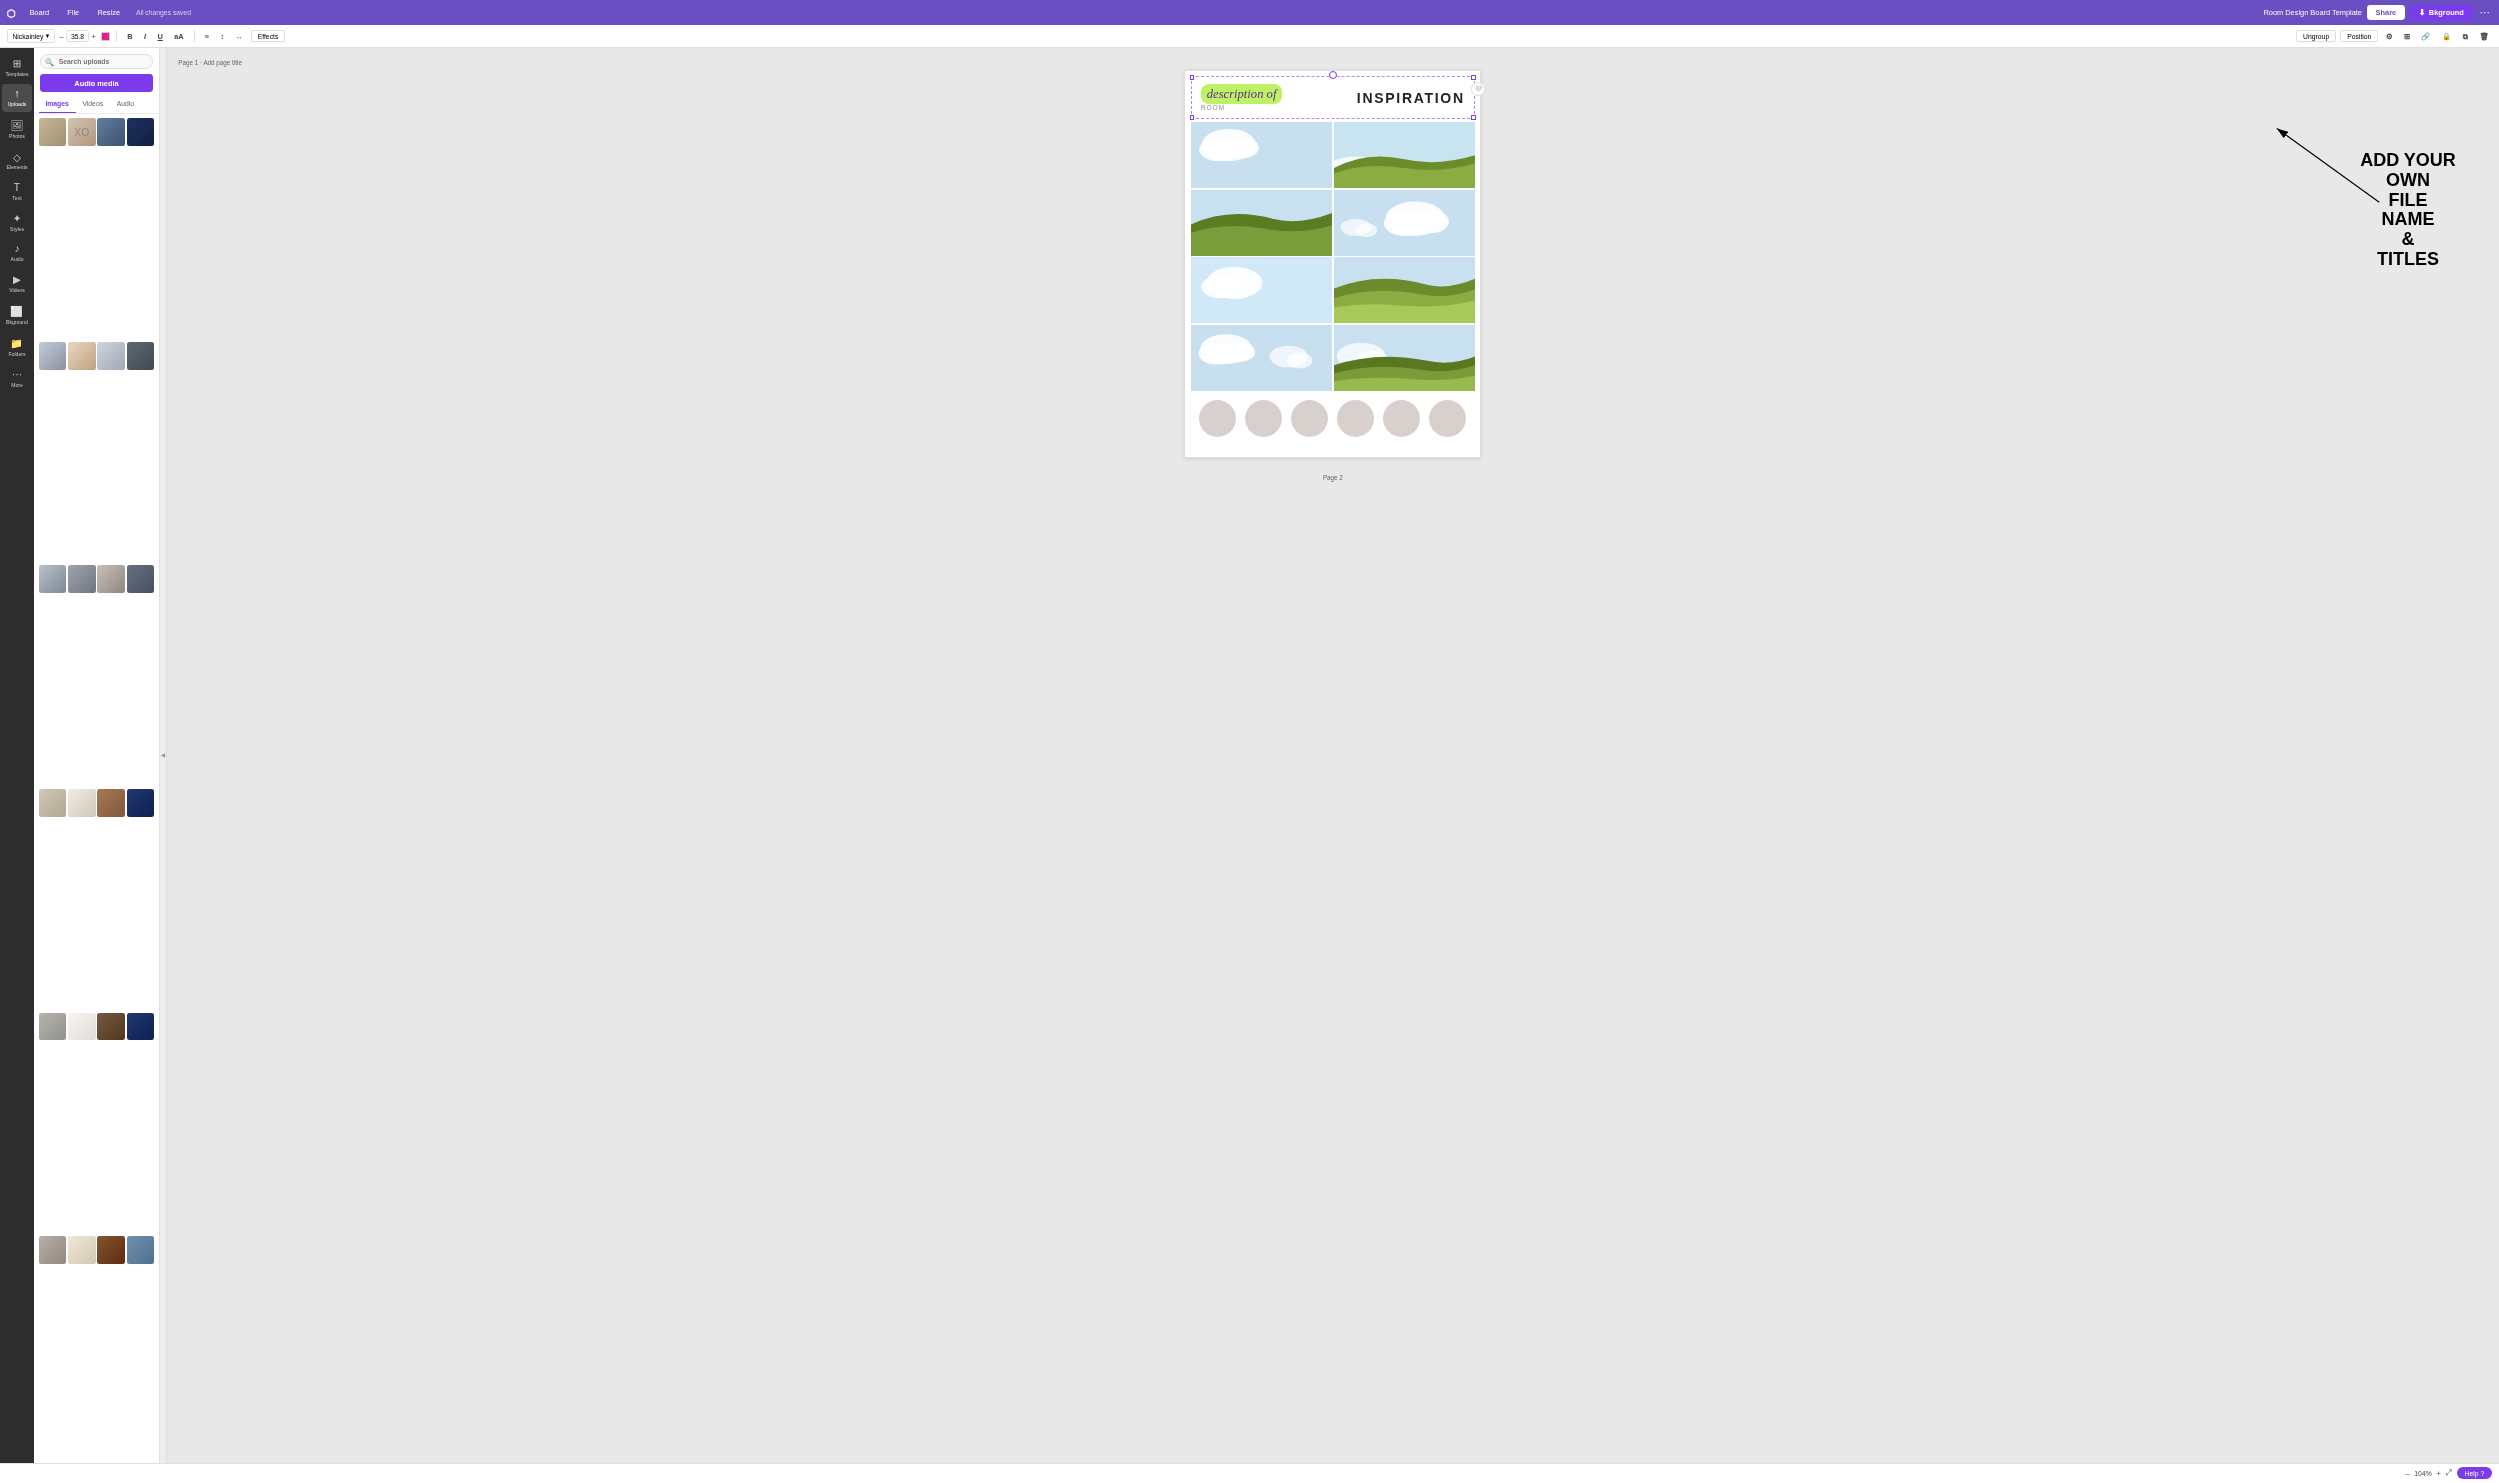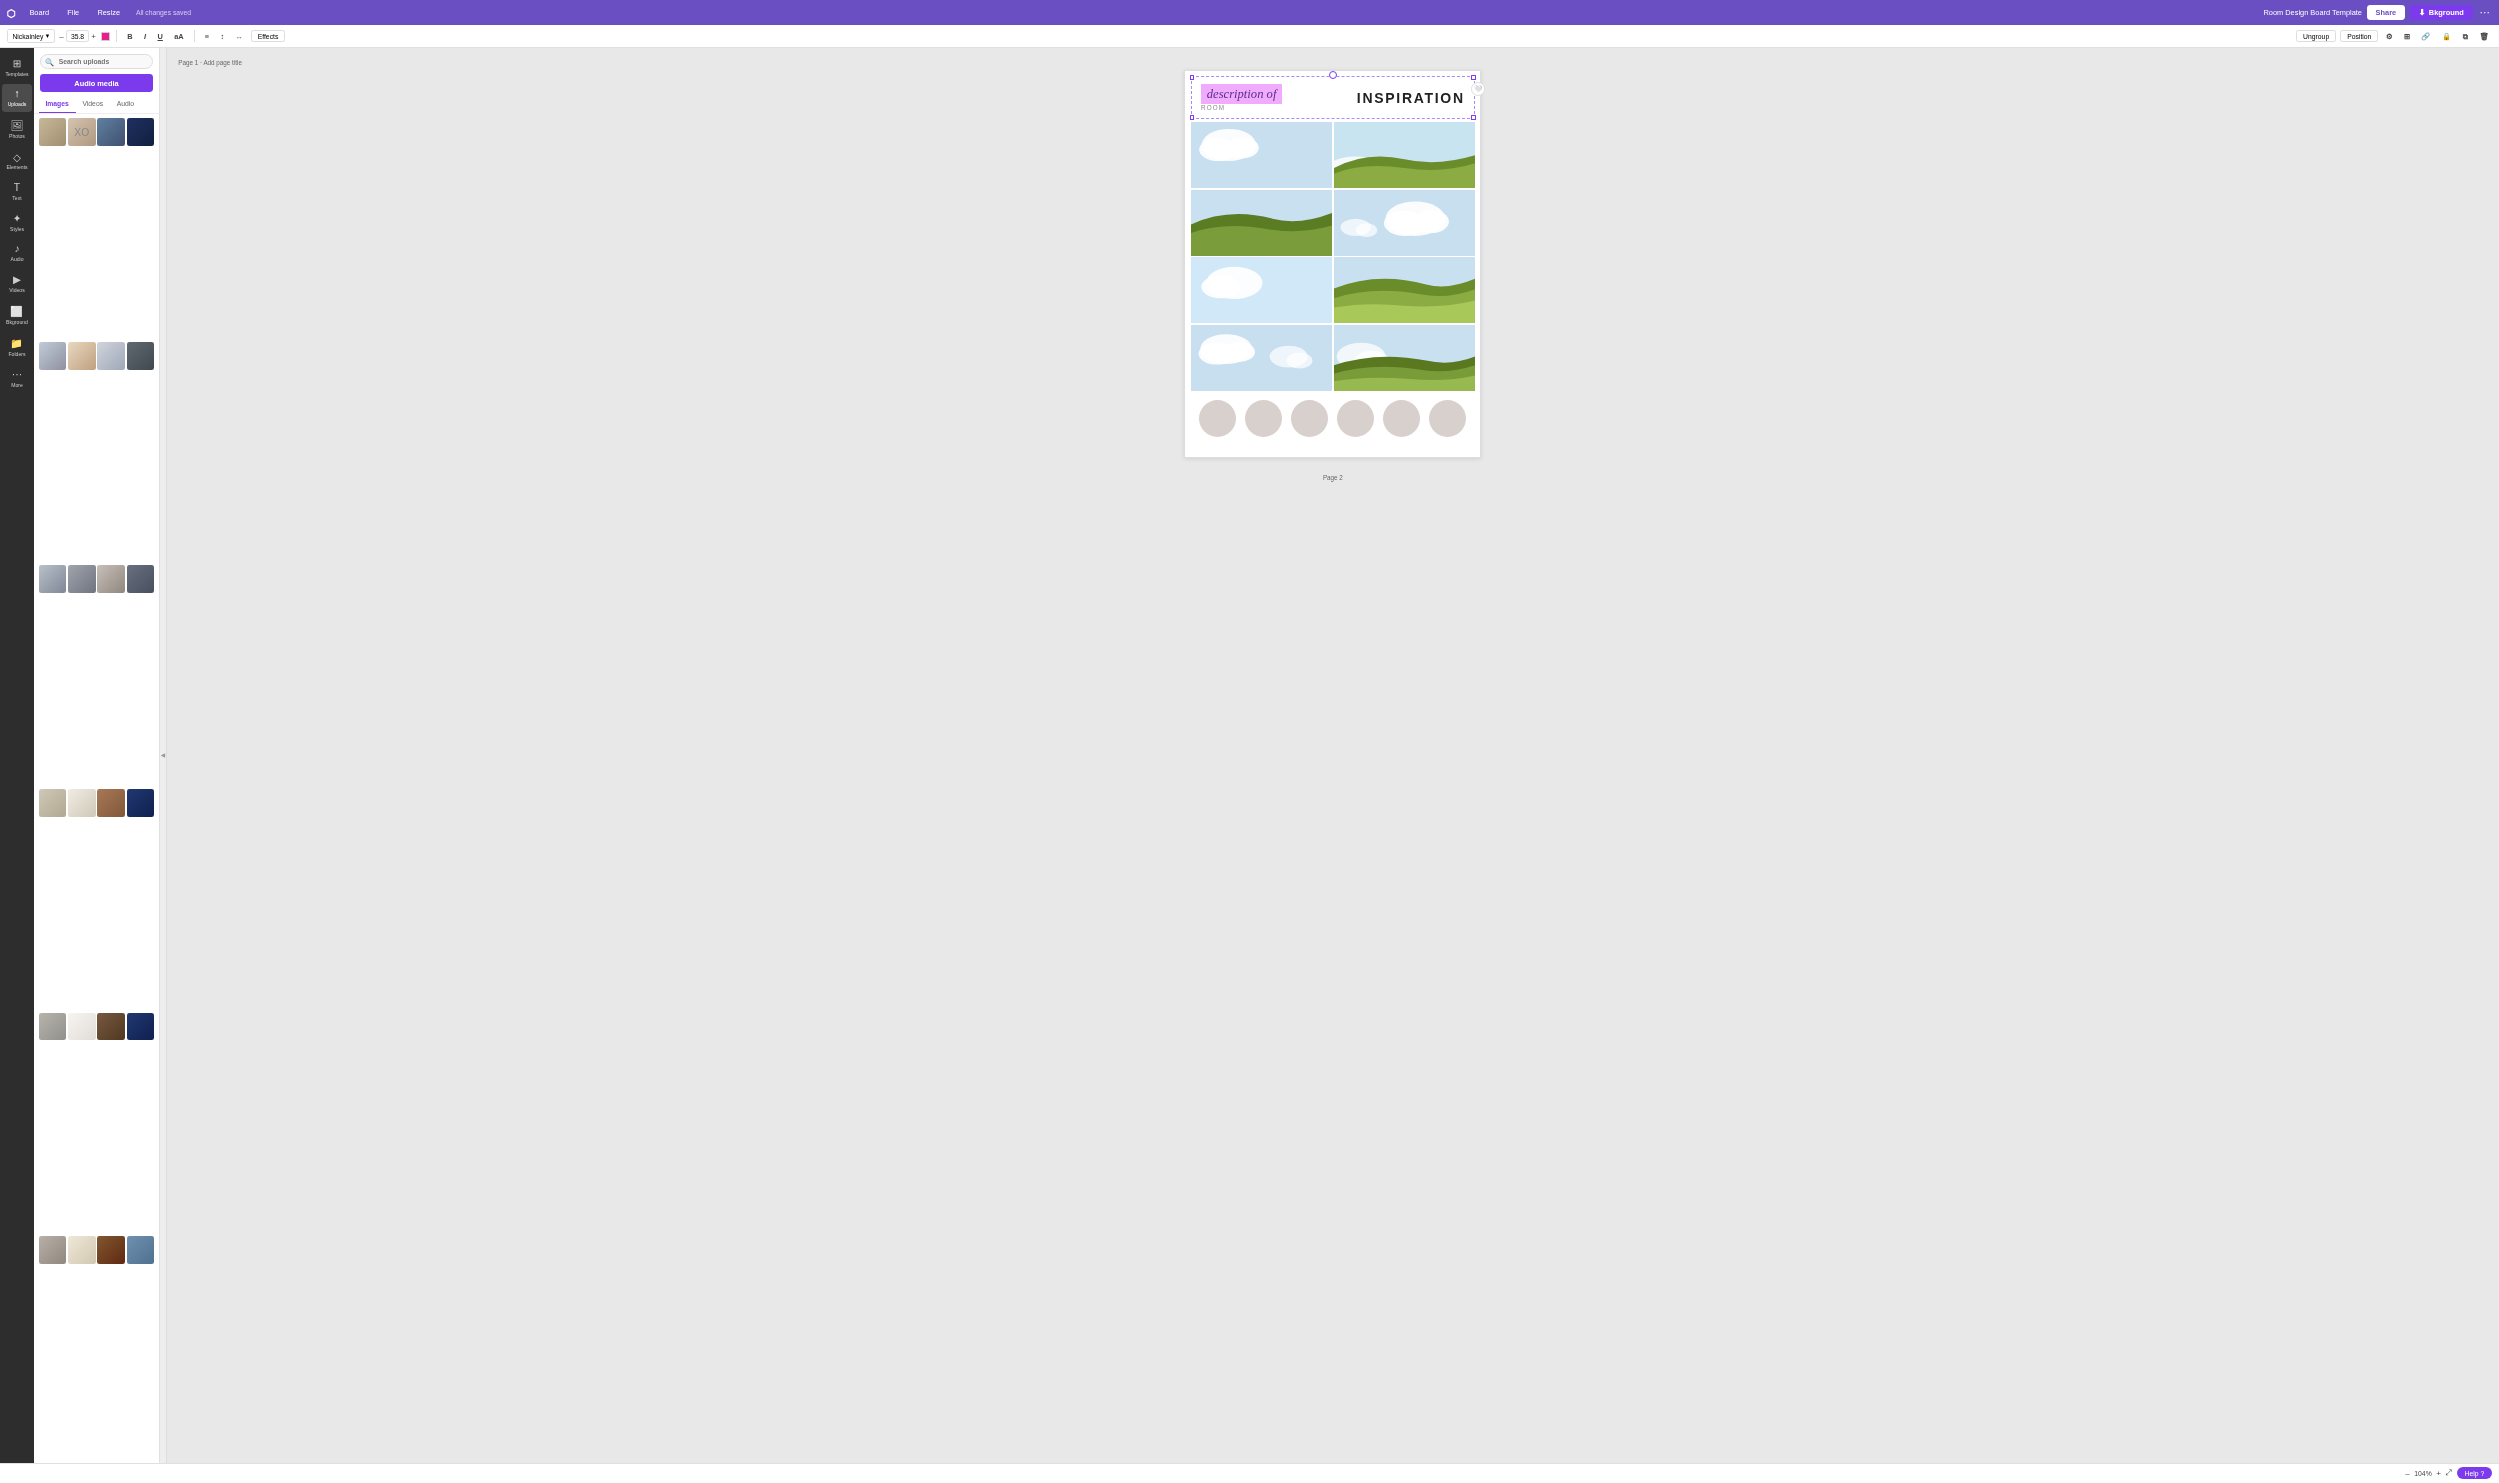--- a/index.html
+++ b/index.html
@@ -164,22 +164,23 @@
       border: 1.1px dashed #a78bfa;
       margin: 5.7px 5.7px 3.4px 5.7px;
       position: relative;
     }
 
     .desc-text {
       font-family: 'Georgia', serif;
       font-style: italic;
       font-size: 12.6px;
       color: #5b2d8e;
-      background: #f0abfc;
+      background: #bef264;
       padding: 2.3px 5.7px;
+      border-radius: 8px;
     }
     .room-text {
       font-size: 6.3px;
       color: #888;
       letter-spacing: 1.1px;
       text-transform: uppercase;
     }
     .inspiration-text {
       font-size: 14px;
       font-weight: 700;
@@ -564,20 +565,39 @@
         <div class="circle-item"></div>
         <div class="circle-item"></div>
         <div class="circle-item"></div>
       </div>
     </div>
 
     <div style="font-size:6.3px;color:#666;margin-top:6.8px;margin-bottom:3.4px;">
       <span>Page 2</span>
     </div>
 
+    <div id="annotation" style="position:absolute;right:17px;top:103px;width:148px;">
+
+      <svg width="160" height="91" style="position:absolute;top:-34px;left:-103px;" viewBox="0 0 280 160">
+        <defs>
+          <marker id="arrowhead" markerWidth="10" markerHeight="7" refX="10" refY="3.5" orient="auto">
+            <polygon points="0 0, 10 3.5, 0 7" fill="#000"></polygon>
+          </marker>
+        </defs>
+        <line x1="260" y1="150" x2="80" y2="20" stroke="#000" stroke-width="2" marker-end="url(#arrowhead)"></line>
+      </svg>
+      <div class="annotation-text">
+        <span>ADD YOUR</span><br>
+        <span>OWN</span><br>
+        <span>FILE</span><br>
+        <span>NAME</span><br>
+        <span>&amp;</span><br>
+        <span>TITLES</span>
+      </div>
+    </div>
 
   </div>
 
 </div>
 
 <div id="bottombar">
   <button class="zoom-btn">–</button>
   <span class="zoom-display">104%</span>
   <button class="zoom-btn">+</button>
   <button class="zoom-btn">⤢</button>

